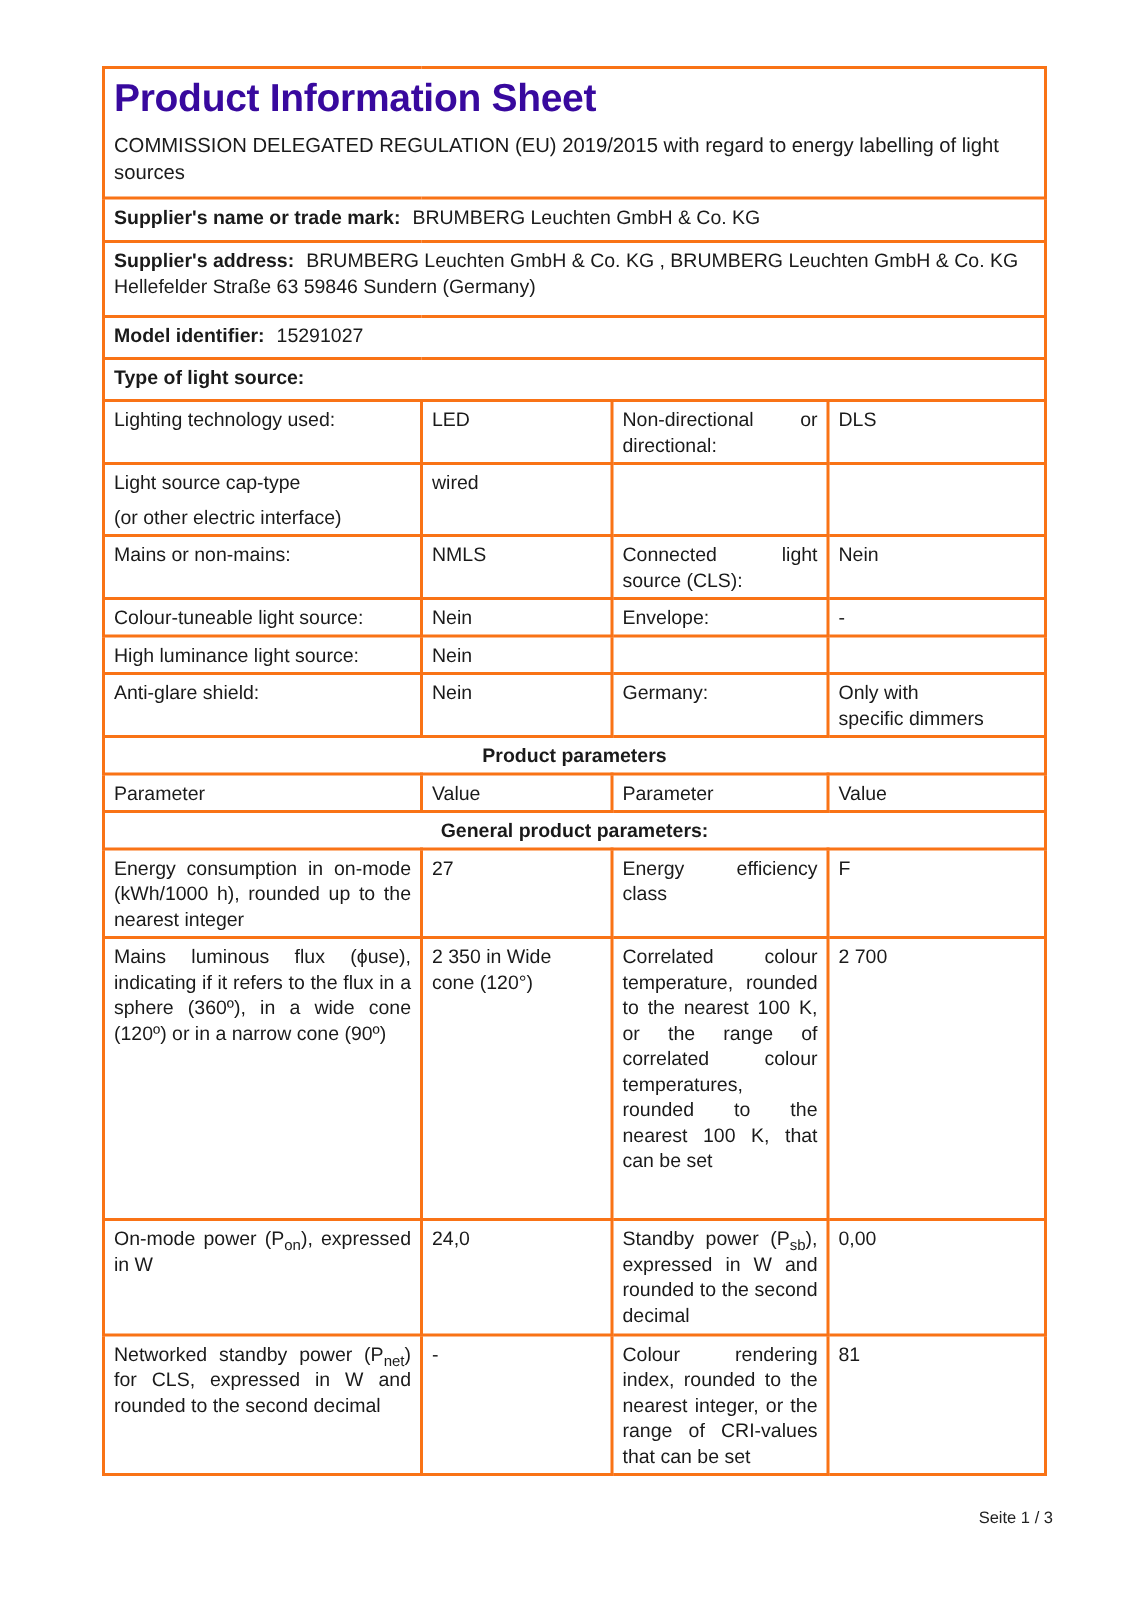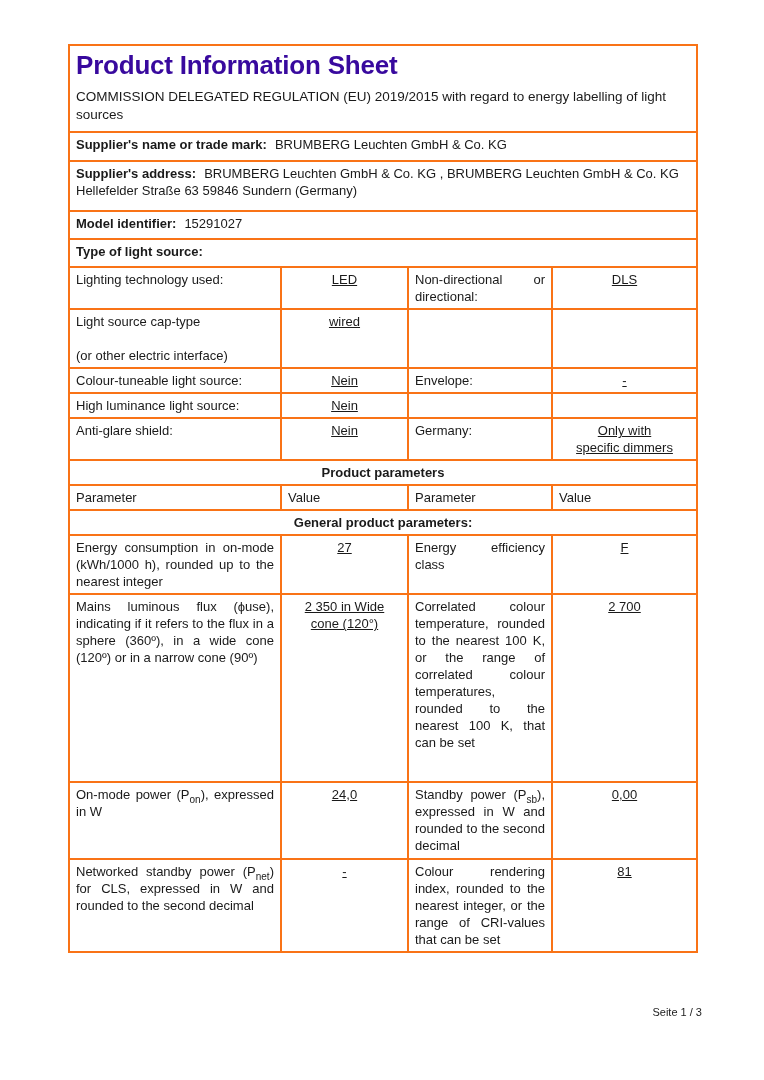--- a/index.html
+++ b/index.html
@@ -46,30 +46,29 @@
     margin-top: 7px;
     font-size: 13.5px;
     line-height: 18px;
   }
   .lbl { font-weight: bold; }
   .inline-val { margin-left: 8px; }
 
   .label-cell { text-align: left; }
   .just { text-align: justify; }
   .value-cell {
-    text-align: center;
+    text-align: left;
     white-space: pre-line;
-    text-decoration: underline;
   }
   .section-title {
     text-align: center;
     font-weight: bold;
     padding: 1px 6px;
   }
-  .cap-line2 { margin-top: 17px; }
+  .cap-line2 { margin-top: 6px; }
   sub {
     font-size: 10px;
     line-height: 0;
     vertical-align: sub;
   }
 
   
   .rh-head { height: 87px; }
   .rh-sup  { height: 29px; }
   .rh-addr { height: 50px; }
@@ -148,20 +147,26 @@
     <tr class="rh-42">
       <td class="label-cell">
         <div>Light source cap-type</div>
         <div class="cap-line2">(or other electric interface)</div>
       </td>
       <td class="value-cell">wired</td>
       <td class="label-cell"></td>
       <td class="value-cell"></td>
     </tr>
 
+    <tr class="rh-42">
+      <td class="label-cell">Mains or non-mains:</td>
+      <td class="value-cell">NMLS</td>
+      <td class="label-cell just">Connected light source (CLS):</td>
+      <td class="value-cell">Nein</td>
+    </tr>
 
     <tr class="rh-22">
       <td class="label-cell">Colour-tuneable light source:</td>
       <td class="value-cell">Nein</td>
       <td class="label-cell">Envelope:</td>
       <td class="value-cell">-</td>
     </tr>
 
     <tr class="rh-22">
       <td class="label-cell">High luminance light source:</td>

